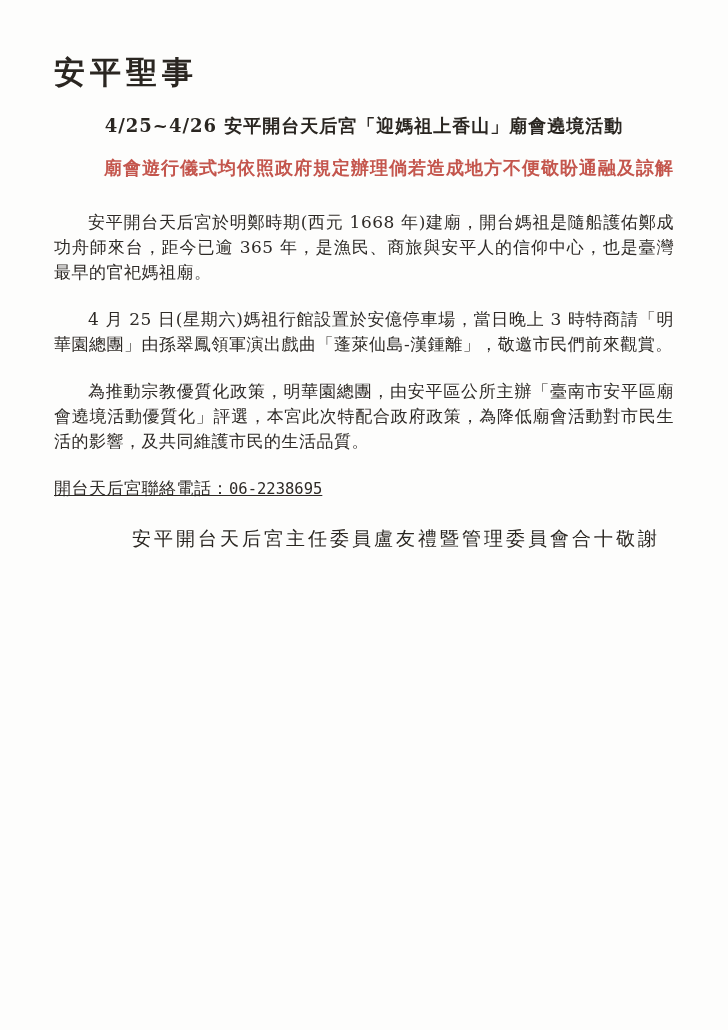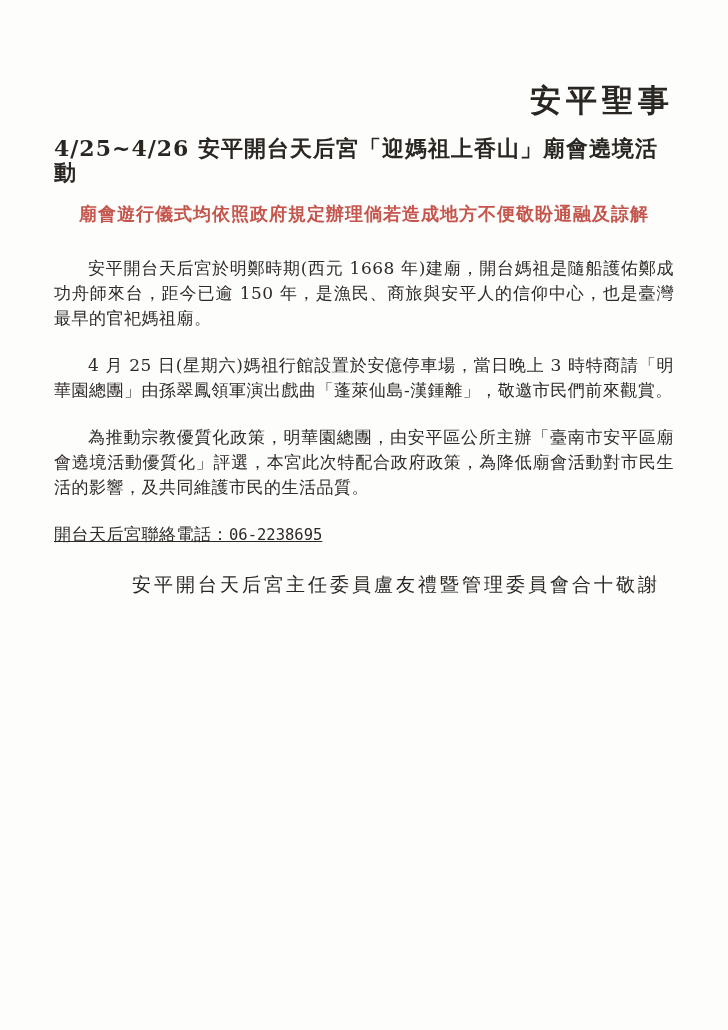--- a/index.html
+++ b/index.html
@@ -15,40 +15,39 @@
     overflow: hidden;
   }
   .page {
     box-sizing: border-box;
     width: 728px;
     height: 1030px;
     padding: 52px 54px 0 54px;
     background: #fdfdfc;
   }
   .doc-title {
-    text-align: right;
+    text-align: left;
     font-size: 31px;
     font-weight: bold;
     letter-spacing: 5px;
     line-height: 40px;
     color: #2a2621;
-    margin-top: 28px;
   }
   .doc-subtitle {
-    margin-top: 16px;
-    text-align: left;
-    font-size: 22px;
+    margin-top: 22px;
+    text-align: center;
+    font-size: 18px;
     font-weight: bold;
     line-height: 24px;
     letter-spacing: 1px;
     color: #2a2621;
   }
   .notice {
     margin-top: 18px;
-    text-align: center;
+    text-align: right;
     font-size: 18px;
     font-weight: bold;
     line-height: 24px;
     letter-spacing: 1px;
   }
   .body-text {
     margin-top: 30px;
   }
   .body-text p {
     margin: 0 0 22px 0;
@@ -88,21 +87,21 @@
 <div class="page">
 
   <div class="doc-title">安平聖事</div>
 
   <div class="doc-subtitle">4/25~4/26 安平開台天后宮「迎媽祖上香山」廟會遶境活動</div>
 
   <div class="notice" style="color: rgb(196, 86, 77);">廟會遊行儀式均依照政府規定辦理倘若造成地方不便敬盼通融及諒解</div>
 
   <div class="body-text">
 
-    <p>安平開台天后宮於明鄭時期(西元 1668 年)建廟，開台媽祖是隨船護佑鄭成功舟師來台，距今已逾 150 年，是漁民、商旅與安平人的信仰中心，也是臺灣最早的官祀媽祖廟。</p>
+    <p>安平開台天后宮於明鄭時期(西元 1668 年)建廟，開台媽祖是隨船護佑鄭成功舟師來台，距今已逾 365 年，是漁民、商旅與安平人的信仰中心，也是臺灣最早的官祀媽祖廟。</p>
 
 
     <p>4 月 25 日(星期六)媽祖行館設置於安億停車場，當日晚上 3 時特商請「明華園總團」由孫翠鳳領軍演出戲曲「蓬萊仙島-漢鍾離」，敬邀市民們前來觀賞。</p>
 
     <p>為推動宗教優質化政策，明華園總團，由安平區公所主辦「臺南市安平區廟會遶境活動優質化」評選，本宮此次特配合政府政策，為降低廟會活動對市民生活的影響，及共同維護市民的生活品質。</p>
 
 
     <p class="contact-line" style="text-indent:0;">
       <span>開台天后宮聯絡電話：</span><span class="mono">06-2238695</span>
     </p>

